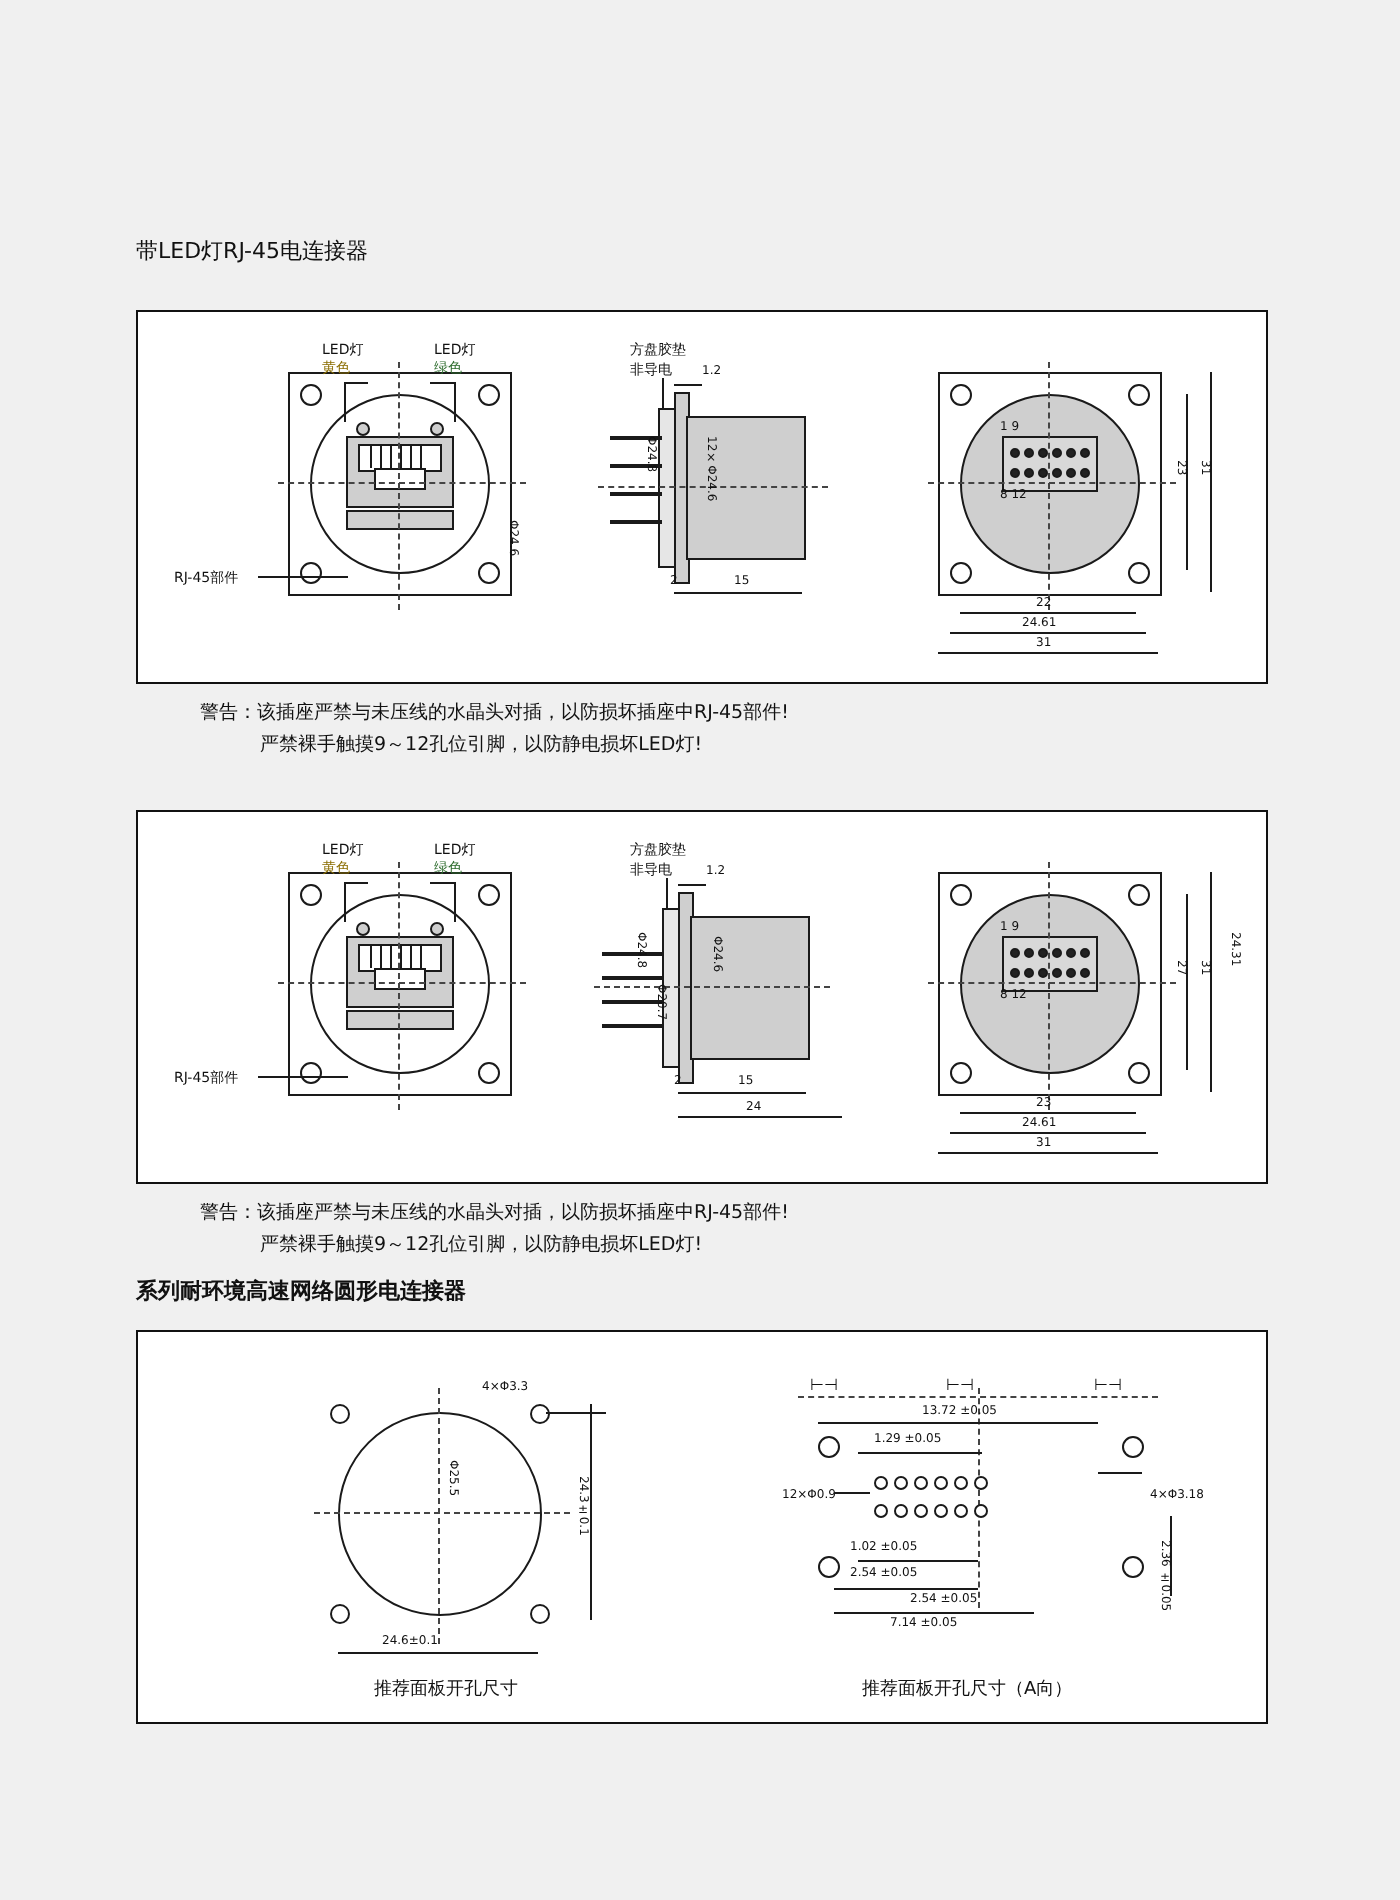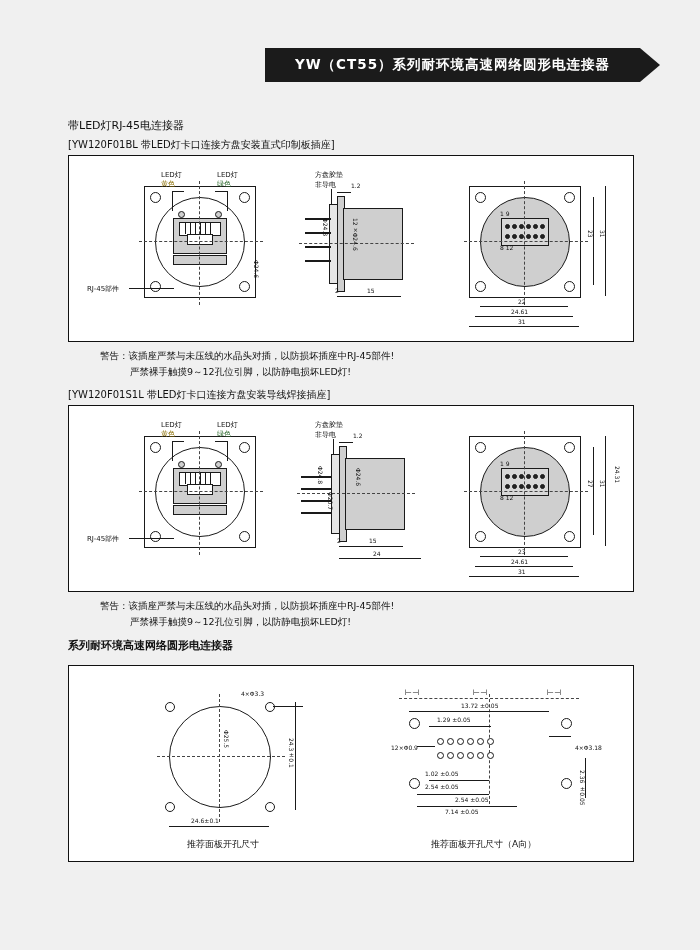--- a/index.html
+++ b/index.html
@@ -59,28 +59,22 @@
   .lbl7{position:absolute;font-size:7px;color:#111;white-space:nowrap;}
   .lbl8{position:absolute;font-size:8px;color:#111;white-space:nowrap;}
   .vert{writing-mode:vertical-rl;text-orientation:mixed;}
   .cap{position:absolute;font-size:9px;color:#111;white-space:nowrap;}
 </style>
 </head>
 <body>
 
 <div class="page">
 
-  <div class="banner">
-    <div class="bar"></div>
-    <div class="tri"></div>
-    <div class="txt">YW（CT55）系列耐环境高速网络圆形电连接器</div>
-  </div>
 
   <div class="t sec-title" style="left:68px;top:118px;">带LED灯RJ-45电连接器</div>
-  <div class="t code-title" style="left:68px;top:138px;">[YW120F01BL 带LED灯卡口连接方盘安装直式印制板插座]</div>
 
   <div class="fig" style="left:68px;top:155px;width:564px;height:185px;">
 
     <div class="rect" style="left:75px;top:30px;width:110px;height:110px;background:#fff;"></div>
     <div class="circ" style="left:86px;top:41px;width:88px;height:88px;"></div>
 
     <div class="circ" style="left:81px;top:36px;width:9px;height:9px;"></div>
     <div class="circ" style="left:170px;top:36px;width:9px;height:9px;"></div>
     <div class="circ" style="left:81px;top:125px;width:9px;height:9px;"></div>
     <div class="circ" style="left:170px;top:125px;width:9px;height:9px;"></div>
@@ -171,21 +165,20 @@
     <div class="lnh" style="left:406px;top:160px;width:98px;"></div>
     <div class="lnh" style="left:400px;top:170px;width:110px;"></div>
     <div class="lbl" style="left:449px;top:142px;">22</div>
     <div class="lbl" style="left:442px;top:152px;">24.61</div>
     <div class="lbl" style="left:449px;top:162px;">31</div>
   </div>
 
   <div class="t warn" style="left:100px;top:350px;">警告：该插座严禁与未压线的水晶头对插，以防损坏插座中RJ-45部件!</div>
   <div class="t warn" style="left:130px;top:366px;">严禁裸手触摸9～12孔位引脚，以防静电损坏LED灯!</div>
 
-  <div class="t code-title" style="left:68px;top:388px;">[YW120F01S1L 带LED灯卡口连接方盘安装导线焊接插座]</div>
 
   <div class="fig" style="left:68px;top:405px;width:564px;height:185px;">
 
     <div class="rect" style="left:75px;top:30px;width:110px;height:110px;background:#fff;"></div>
     <div class="circ" style="left:86px;top:41px;width:88px;height:88px;"></div>
     <div class="circ" style="left:81px;top:36px;width:9px;height:9px;"></div>
     <div class="circ" style="left:170px;top:36px;width:9px;height:9px;"></div>
     <div class="circ" style="left:81px;top:125px;width:9px;height:9px;"></div>
     <div class="circ" style="left:170px;top:125px;width:9px;height:9px;"></div>
     <div class="rect-f" style="left:104px;top:62px;width:52px;height:34px;"></div>

